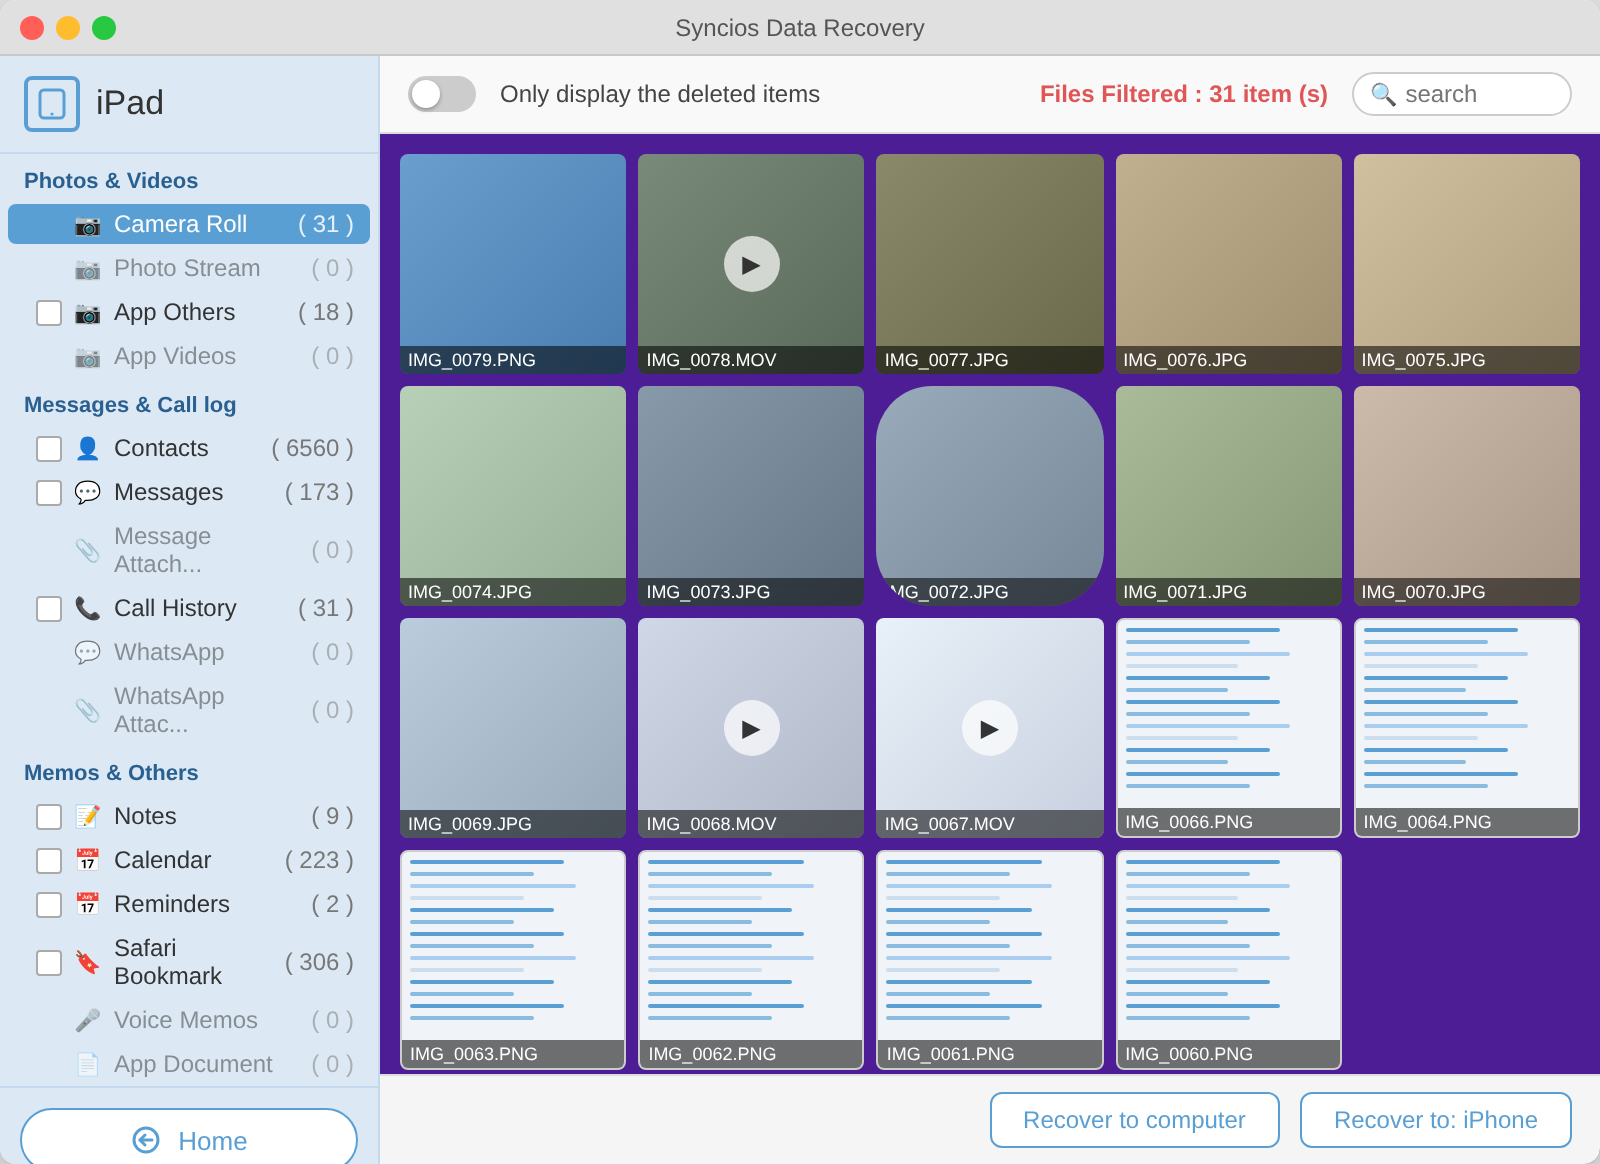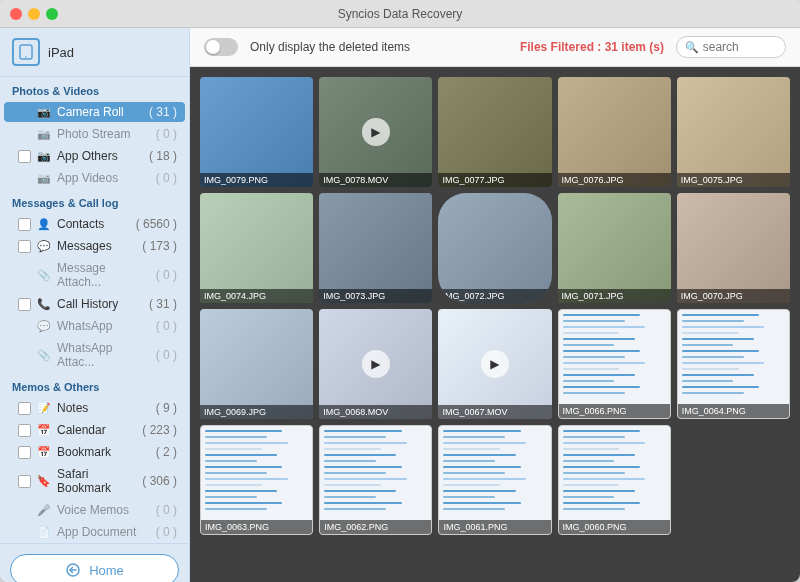--- a/index.html
+++ b/index.html
@@ -78,21 +78,21 @@
       height: 28px;
       border: 2px solid #5a9fd4;
       border-radius: 4px;
       display: flex;
       align-items: center;
       justify-content: center;
       color: #5a9fd4;
       font-size: 14px;
     }
     .device-label {
-      font-size: 13px;
+      font-size: 17px;
       color: #333;
       font-weight: 500;
     }
     .sidebar-section-title {
       font-size: 11px;
       font-weight: 700;
       color: #2a6090;
       padding: 8px 12px 4px 12px;
       text-transform: none;
     }
@@ -138,21 +138,21 @@
       font-size: 12px;
       color: #777;
     }
     .sidebar-item.active .item-icon { color: white; }
     
     .content-area {
       flex: 1;
       display: flex;
       flex-direction: column;
       overflow: hidden;
-      background: #404040;
+      background: #4c1d95;
     }
     .content-toolbar {
       display: flex;
       align-items: center;
       padding: 8px 14px;
       border-bottom: 1px solid #ddd;
       gap: 12px;
       background: #f9f9f9;
       flex-shrink: 0;
     }
@@ -401,21 +401,21 @@
       </div>
       <div class="sidebar-item">
         <div class="item-checkbox"></div>
         <div class="item-icon">📅</div>
         <span class="item-label">Calendar</span>
         <span class="item-count">( 223 )</span>
       </div>
       <div class="sidebar-item">
         <div class="item-checkbox"></div>
         <div class="item-icon">📅</div>
-        <span class="item-label">Bookmark</span>
+        <span class="item-label">Reminders</span>
         <span class="item-count">( 2 )</span>
       </div>
       <div class="sidebar-item">
         <div class="item-checkbox"></div>
         <div class="item-icon">🔖</div>
         <span class="item-label">Safari Bookmark</span>
         <span class="item-count">( 306 )</span>
       </div>
       <div class="sidebar-item disabled">
         <div class="item-icon" style="margin-left:19px;">🎤</div>
@@ -606,15 +606,19 @@
               <div style="height: 4px; border-radius: 2px; background: rgb(204, 221, 238); width: 55%; margin-bottom: 2px;"></div>
               <div style="height: 4px; border-radius: 2px; background: rgb(90, 159, 212); width: 70%; margin-bottom: 2px;"></div>
               <div style="height: 4px; border-radius: 2px; background: rgb(136, 187, 221); width: 50%; margin-bottom: 2px;"></div>
               <div style="height: 4px; border-radius: 2px; background: rgb(90, 159, 212); width: 75%; margin-bottom: 2px;"></div>
               <div style="height: 4px; border-radius: 2px; background: rgb(136, 187, 221); width: 60%; margin-bottom: 2px;"></div>
             </div>
             <div class="photo-label">IMG_0060.PNG</div>
           </div>
         </div>
 
+      <div class="bottom-bar">
+        <button class="btn-recover">Recover to computer</button>
+        <button class="btn-recover">Recover to: iPhone</button>
+      </div>
     </div>
   </div>
 </div>
 
 </body></html>

